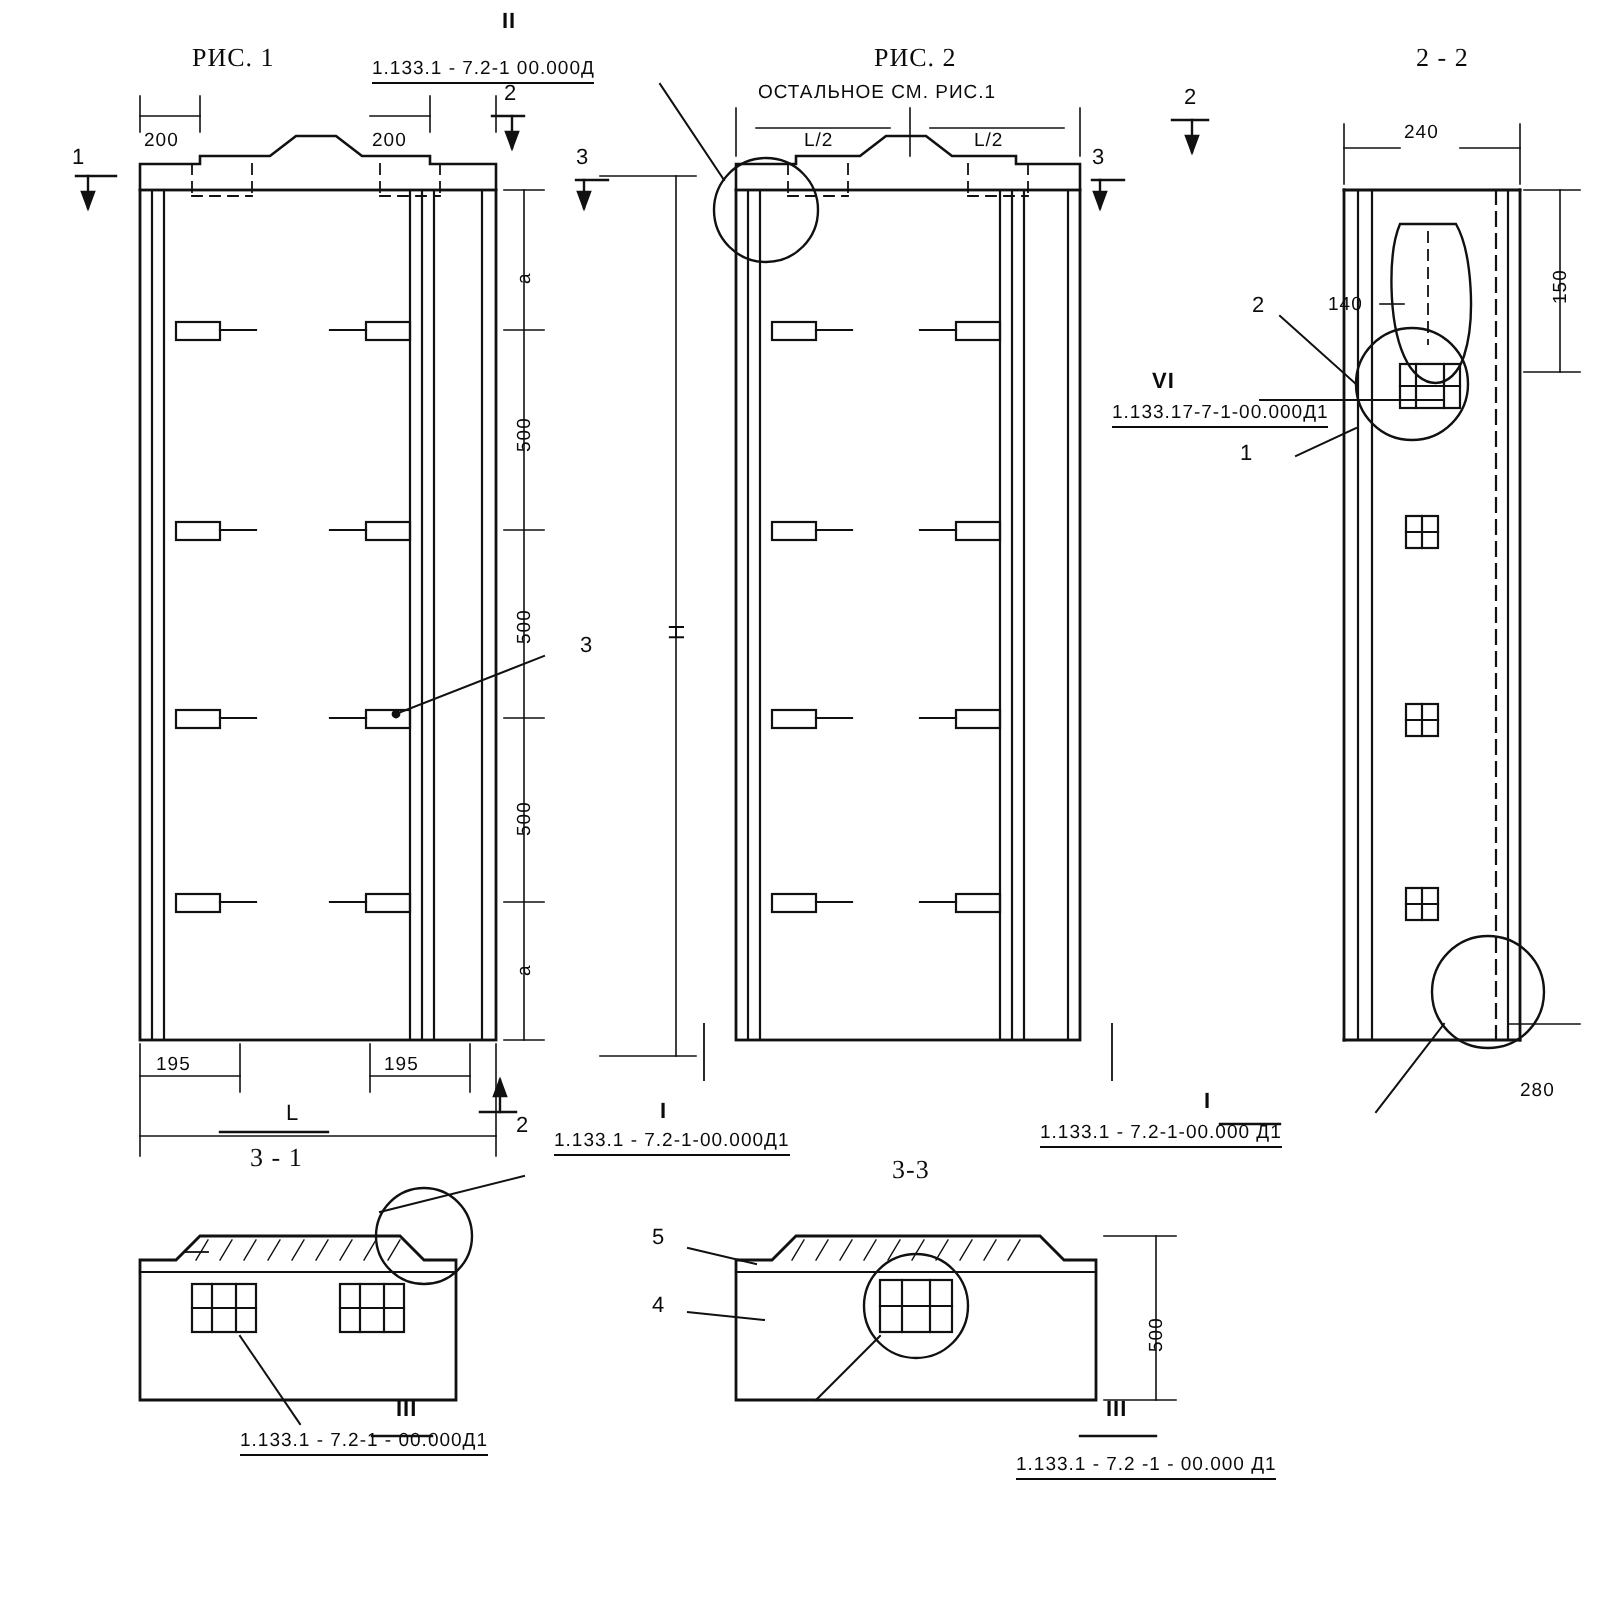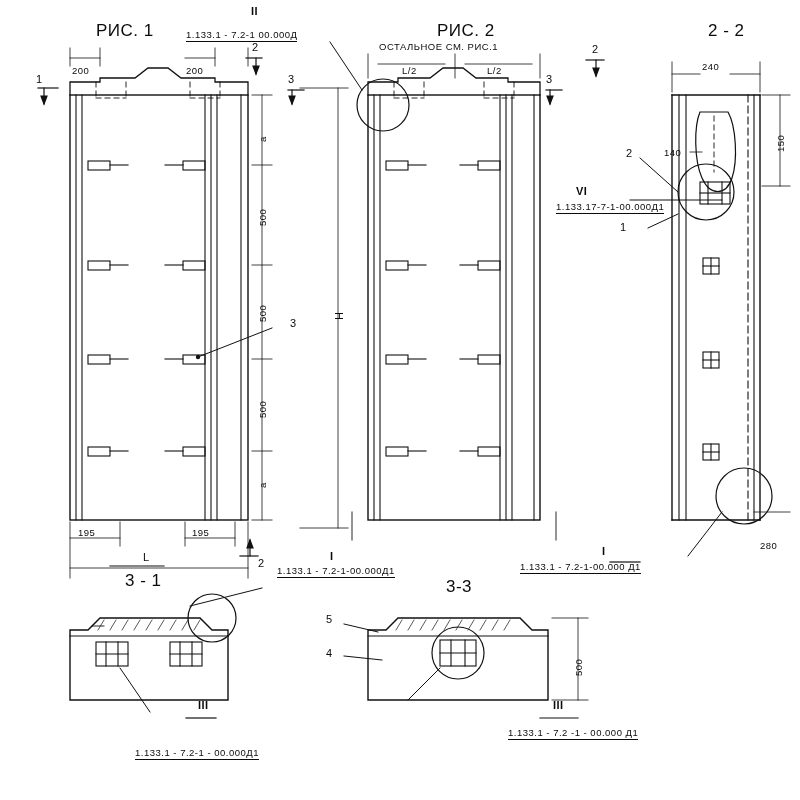--- a/index.html
+++ b/index.html
@@ -30,21 +30,21 @@
   .lbl {
     position: absolute;
     font-family: "Liberation Sans", sans-serif;
     font-size: 11px;
     letter-spacing: 0.5px;
     color: #0b0b0b;
     white-space: nowrap;
     line-height: 1;
   }
   .lbl.small { font-size: 9.5px; }
-  .lbl.big { font-size: 17px; }
+  .lbl.big { font-size: 13px; font-family: Liberation Serif, serif; }
   .lbl.bold { font-weight: bold; }
   .lbl.vert {
     transform-origin: 0 0;
     transform: rotate(-90deg);
   }
   .lbl.underline {
     border-bottom: 1.4px solid #0b0b0b;
     padding-bottom: 1px;
   }
 </style>
@@ -373,21 +373,21 @@
   <div class="lbl bold" style="left:576px; top:186px;text-align:right;">VI</div>
   <div class="lbl small underline" style="left:556px; top:202px;">1.133.17-7-1-00.000Д1</div>
 
   <div class="lbl bold" style="left:602px; top:546px;">I</div>
   <div class="lbl small underline" style="left:520px; top:562px;">1.133.1 - 7.2-1-00.000 Д1</div>
 
   <div class="lbl bold" style="left:330px; top:551px;">I</div>
   <div class="lbl small underline" style="left:277px; top:566px;">1.133.1 - 7.2-1-00.000Д1</div>
 
   <div class="lbl bold" style="left:198px; top:700px;">III</div>
-  <div class="lbl small underline" style="left:135px; top:716px;margin-top:32px;">1.133.1 - 7.2-1 - 00.000Д1</div>
+  <div class="lbl small underline" style="left:120px; top:716px;">1.133.1 - 7.2-1 - 00.000Д1</div>
 
   <div class="lbl bold" style="left:553px; top:700px;">III</div>
   <div class="lbl small underline" style="left:508px; top:728px;text-align:right;">1.133.1 - 7.2 -1 -  00.000 Д1</div>
 
   <div class="lbl small" style="left:72px; top:66px;">200</div>
   <div class="lbl small" style="left:186px; top:66px;">200</div>
 
   <div class="lbl small vert" style="left:258px; top:142px;">a</div>
   <div class="lbl small vert" style="left:258px; top:226px;">500</div>
   <div class="lbl small vert" style="left:258px; top:322px;">500</div>

